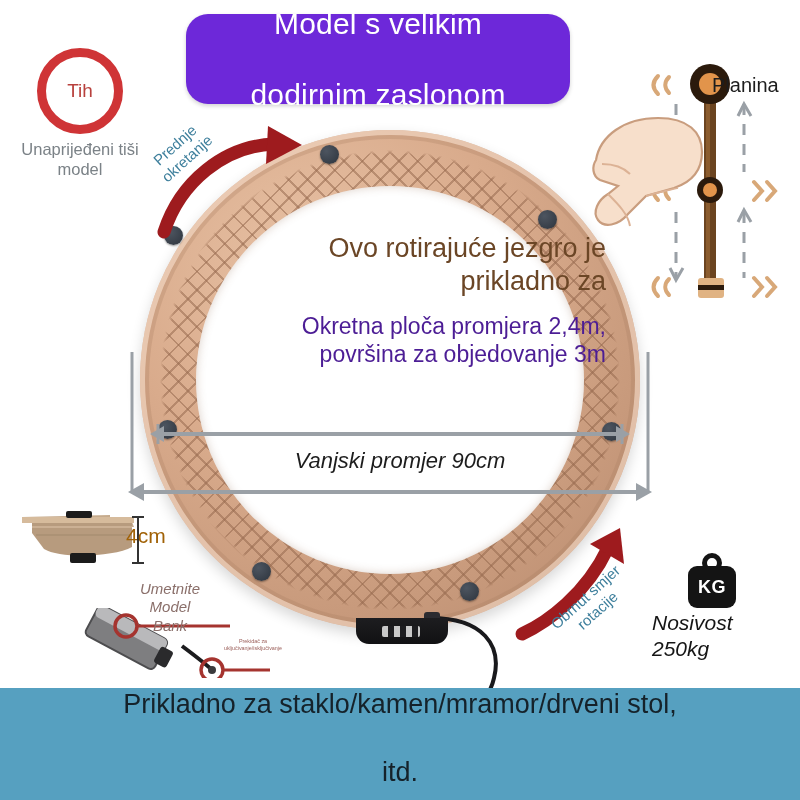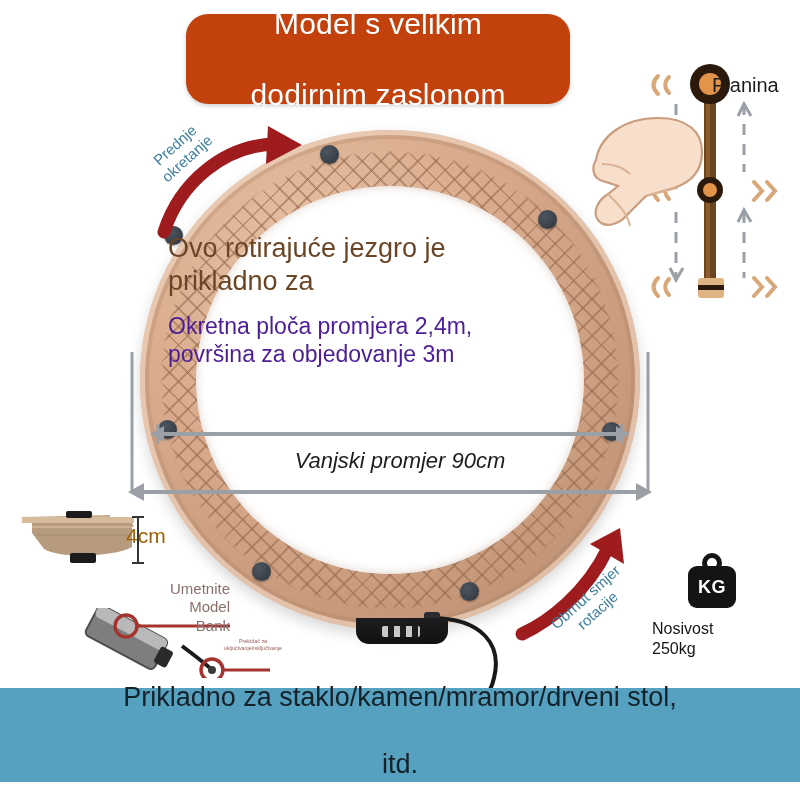--- a/index.html
+++ b/index.html
@@ -7,32 +7,32 @@
     width:800px;height:800px;overflow:hidden;
     background:#ffffff;
     font-family:"Liberation Sans", sans-serif;
     position:relative;
   }
   #stage{position:absolute;inset:0;width:800px;height:800px;}
 
   
   .title-banner{
     position:absolute;left:186px;top:14px;width:384px;height:90px;
-    background:#c2410c;border-radius:22px;
+    background:#6d28d9;border-radius:22px;
     display:flex;align-items:center;justify-content:center;
     box-shadow:0 2px 4px rgba(0,0,0,.18);
     z-index:40;
   }
   .title-banner span{
     color:#ffffff;font-size:30px;line-height:1.18;text-align:center;
     letter-spacing:.2px;padding:0 14px;display:block;
   }
   .bottom-banner{
-    position:absolute;left:0;top:688px;width:800px;height:94px;
-    background:#56a0c0;display:flex;align-items:flex-end;justify-content:center;
+    position:absolute;left:0;top:688px;width:800px;height:112px;
+    background:#56a0c0;display:flex;align-items:flex-start;justify-content:center;
     z-index:40;
   }
   .bottom-banner span{
     color:#15222a;font-size:27px;line-height:1.25;text-align:center;
     display:block;width:660px;
   }
 
   
   .quiet-badge{position:absolute;left:30px;top:48px;width:100px;z-index:35;}
   .quiet-ring{
@@ -97,43 +97,43 @@
   .arrow-svg{position:absolute;z-index:25;}
   .rot-label{
     position:absolute;color:#3e7f9c;font-size:15px;line-height:1.18;
     text-align:center;z-index:26;
   }
   .rot-fwd{left:150px;top:134px;transform:rotate(-42deg);}
   .rot-rev{left:548px;top:586px;transform:rotate(-42deg);}
 
   
   .center-text{
-    position:absolute;left:168px;top:232px;width:430px;text-align:left;z-index:30;
+    position:absolute;left:176px;top:232px;width:430px;text-align:right;z-index:30;
   }
   .ct-head{color:#6b4626;font-size:27px;line-height:1.22;}
   .ct-sub{color:#4c1d95;font-size:23px;line-height:1.24;margin-top:14px;}
 
   .dim-label{
     position:absolute;width:460px;text-align:center;z-index:30;
     color:#1d1d1d;font-size:22px;
   }
   .dim-inner-lbl{left:170px;top:400px;}
   .dim-outer-lbl{left:170px;top:448px;font-style:italic;}
   .dim-line{position:absolute;z-index:28;}
 
   
   .profile{position:absolute;left:14px;top:503px;width:130px;height:70px;z-index:30;}
   .cm-label{
     position:absolute;left:126px;top:524px;color:#a16207;font-size:21px;z-index:31;
   }
 
   
   .pb-label{
-    position:absolute;left:110px;top:580px;width:120px;text-align:right;
-    color:#8a6f6a;font-size:15px;line-height:1.22;z-index:33;
+    position:absolute;left:110px;top:580px;width:120px;text-align:center;
+    color:#8a6f6a;font-size:15px;line-height:1.22;z-index:33;font-style:italic;
   }
   .pb-graphic{position:absolute;left:70px;top:608px;width:200px;height:70px;z-index:32;}
   .switch-label{
     position:absolute;left:208px;top:638px;width:90px;text-align:center;
     color:#9b5f5a;font-size:5.4px;line-height:1.3;z-index:33;
   }
 
   
   .shaft-wrap{position:absolute;left:636px;top:62px;width:160px;height:250px;z-index:28;}
   .planina-label{
@@ -147,27 +147,36 @@
   .weight-body{
     position:absolute;left:4px;top:14px;width:48px;height:42px;
     background:#141414;border-radius:9px;
     display:flex;align-items:center;justify-content:center;
   }
   .weight-body span{color:#fff;font-size:18px;font-weight:bold;letter-spacing:.5px;}
   .weight-hook{
     position:absolute;left:18px;top:1px;width:20px;height:20px;border-radius:50%;
     border:5px solid #141414;box-sizing:border-box;background:transparent;
   }
-  .weight-cap{margin-top:11px;color:#151515;font-size:16px;line-height:1.22;}
+  .weight-cap{margin-top:2px;color:#151515;font-size:21px;line-height:1.22;font-style:italic;}
 </style>
 </head>
 <body>
 
 <div id="stage">
 
+  <div class="quiet-badge">
+    <div class="quiet-ring">
+      <span>Tih</span>
+    </div>
+    <div class="quiet-cap">
+      <div>Unaprijeđeni tiši</div>
+      <div>model</div>
+    </div>
+  </div>
 
   <div class="title-banner">
     <span>
       <span>Model s velikim</span><br>
       <span>dodirnim zaslonom</span>
     </span>
   </div>
 
   <div class="ring-wrap">
     <div class="ring-outer"></div>

